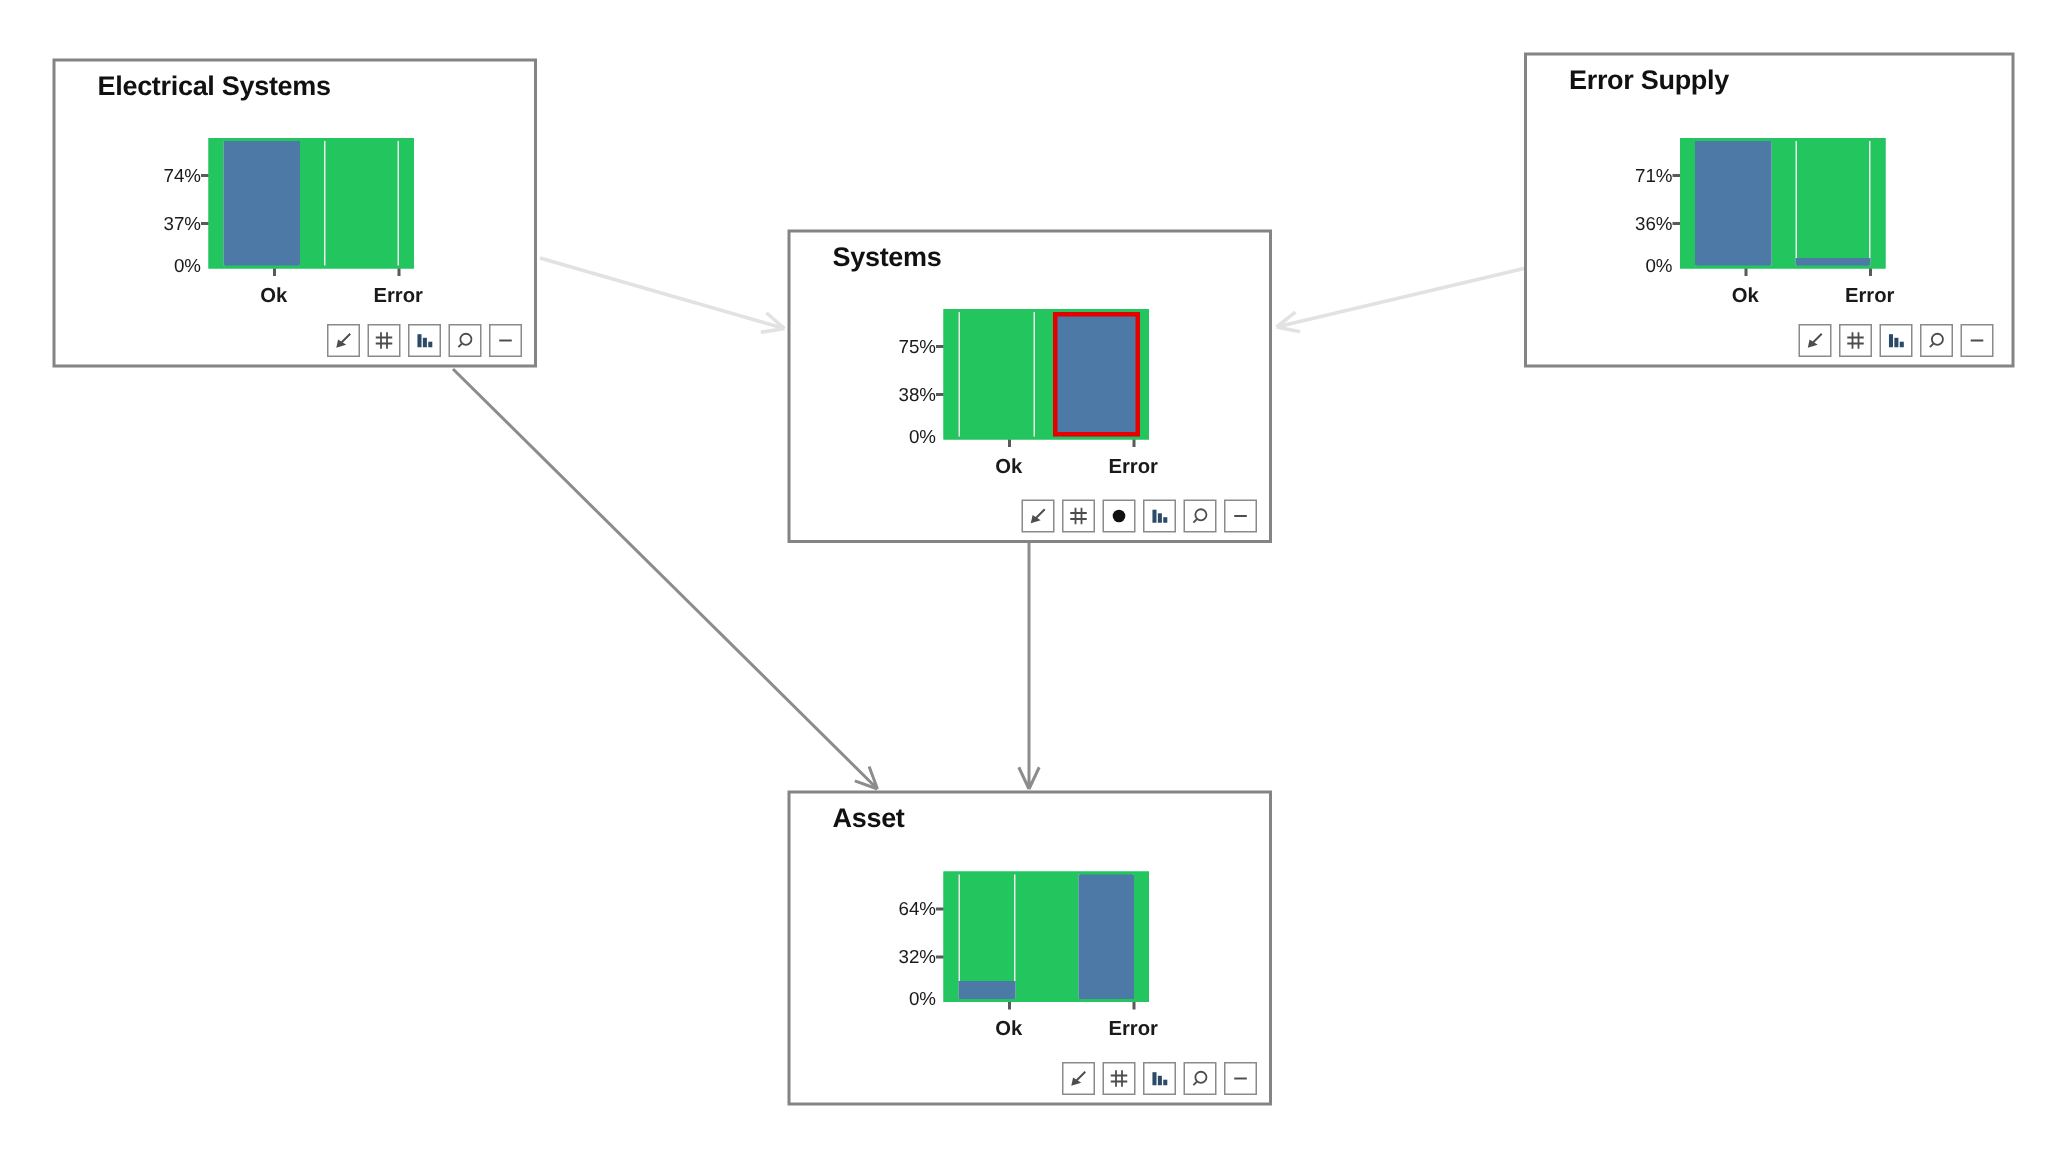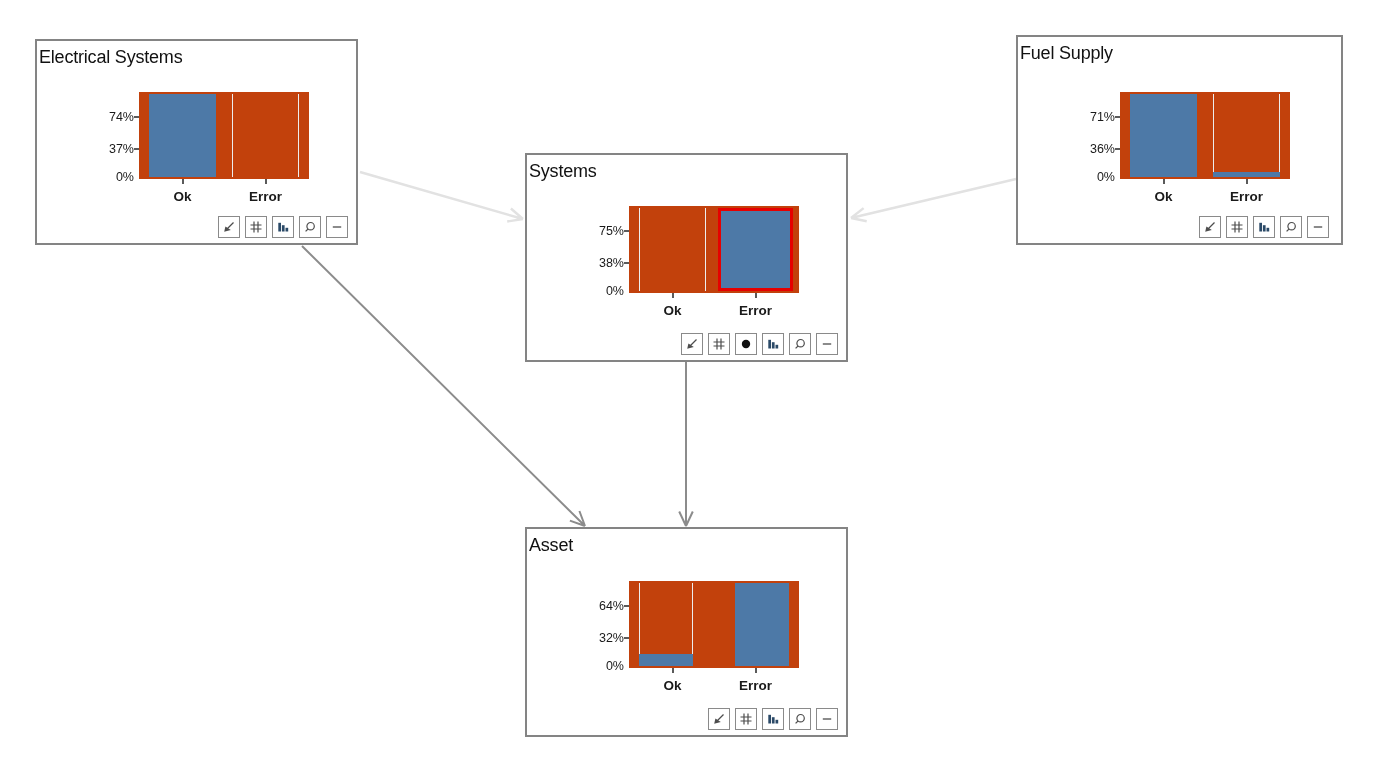--- a/index.html
+++ b/index.html
@@ -1,23 +1,23 @@
 <!DOCTYPE html>
 <html><head>
 <meta charset="utf-8">
 <style>
   html,body{margin:0;padding:0;background:#ffffff;}
   body{font-family:"Liberation Sans","DejaVu Sans",sans-serif;}
   #canvas{position:relative;width:1374px;height:774px;background:#ffffff;overflow:hidden;}
   #edges{position:absolute;left:0;top:0;width:1374px;height:774px;}
 
   .node{position:absolute;width:323px;background:#ffffff;border:2px solid #848484;box-sizing:border-box;}
-  .node-title{position:absolute;left:2px;top:6px;font-size:18px;font-weight:400;color:#111111;letter-spacing:-0.2px;text-align:center;}
-
-  .plot{position:absolute;left:102px;top:51px;width:170px;height:87px;border:2px solid #c2410c;box-sizing:border-box;display:flex;background:#c2410c;}
+  .node-title{position:absolute;left:28px;top:6px;font-size:18px;font-weight:700;color:#111111;letter-spacing:-0.2px;text-align:center;}
+
+  .plot{position:absolute;left:102px;top:51px;width:137px;height:87px;border:2px solid #22c55e;box-sizing:border-box;display:flex;background:#22c55e;}
   .cell{position:relative;width:83px;height:100%;}
   .slot{position:absolute;left:8px;right:8px;top:0;bottom:0;}
   .slot::before{content:"";position:absolute;left:0;top:0;bottom:0;width:1px;background:#ededed;}
   .slot::after{content:"";position:absolute;right:0;top:0;bottom:0;width:1px;background:#ededed;}
   .bar{position:absolute;left:0;right:0;bottom:0;background:#4d79a7;z-index:2;}
   .bar.evidence{left:-4px;right:-4px;border:3px solid #e60000;box-sizing:border-box;z-index:3;}
 
   .ylabel{position:absolute;right:calc(100% + 7px);width:44px;text-align:right;font-size:12.5px;color:#1a1a1a;line-height:14px;}
   .y0{top:16px;} .y1{top:48px;text-align:right;} .y2{top:76px;}
   .ymark{position:absolute;right:calc(100% + 2px);width:5px;height:2px;background:#5a5a5a;}
@@ -184,21 +184,21 @@
           <span>
             <svg width="14" height="14">
               <path d="M2.8,7 H11.2" stroke="#4d4d4d" stroke-width="1.3" fill="none"></path>
             </svg>
           </span>
         </button>
     </div>
   </div>
 
   <div class="node" style="left:1016px;top:35px;width:327px;height:210px;">
-    <div class="node-title">Fuel Supply</div>
+    <div class="node-title">Error Supply</div>
     <div class="plot" style="left:102px;top:55px;">
       <span class="ylabel y0">71%</span>
       <span class="ylabel y1">36%</span>
       <span class="ylabel y2">0%</span>
       <span class="ymark m0"></span>
       <span class="ymark m1"></span>
       <div class="cell">
         <div class="slot">
             <div class="bar" style="height: 100%;"></div>
           </div>

